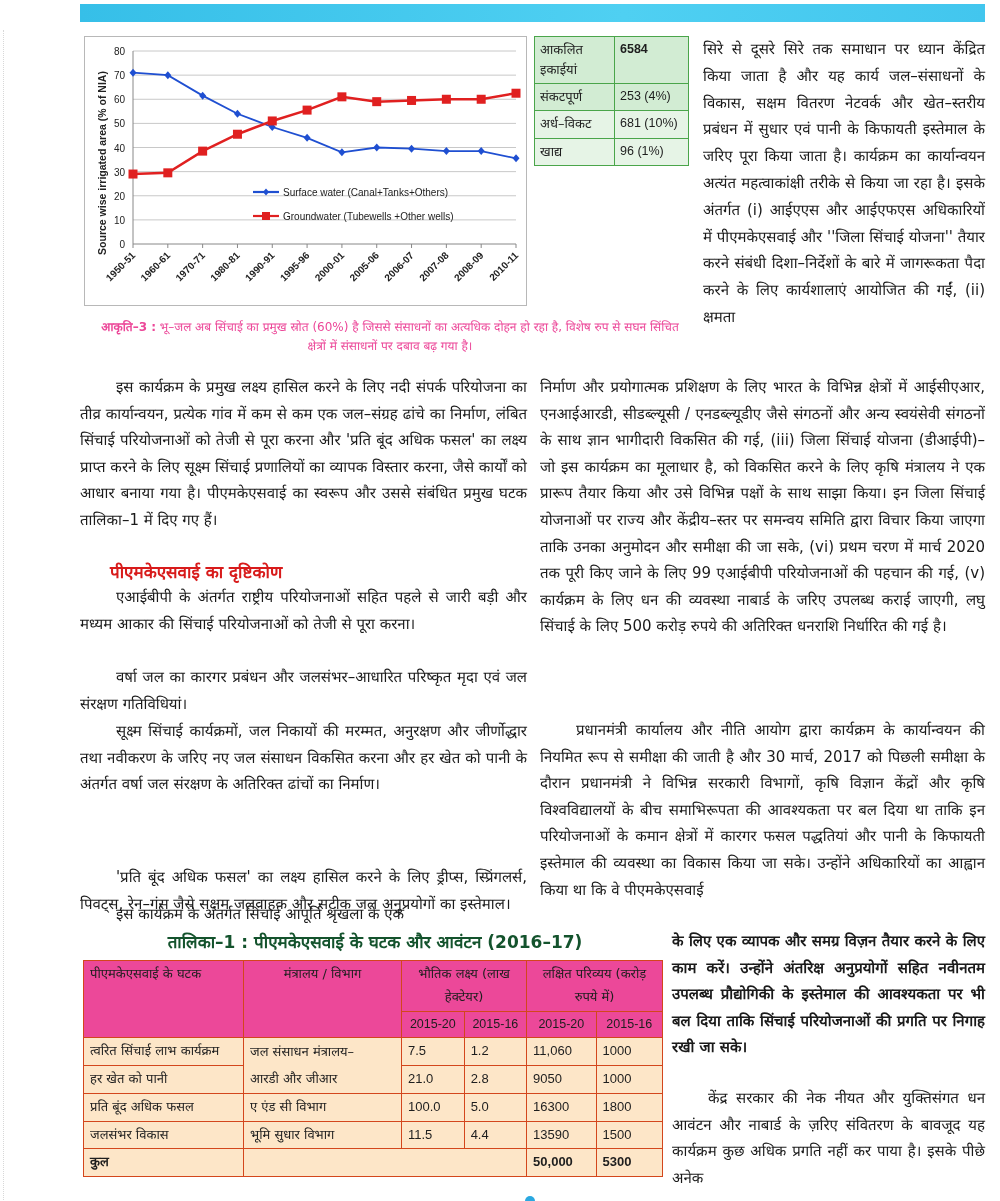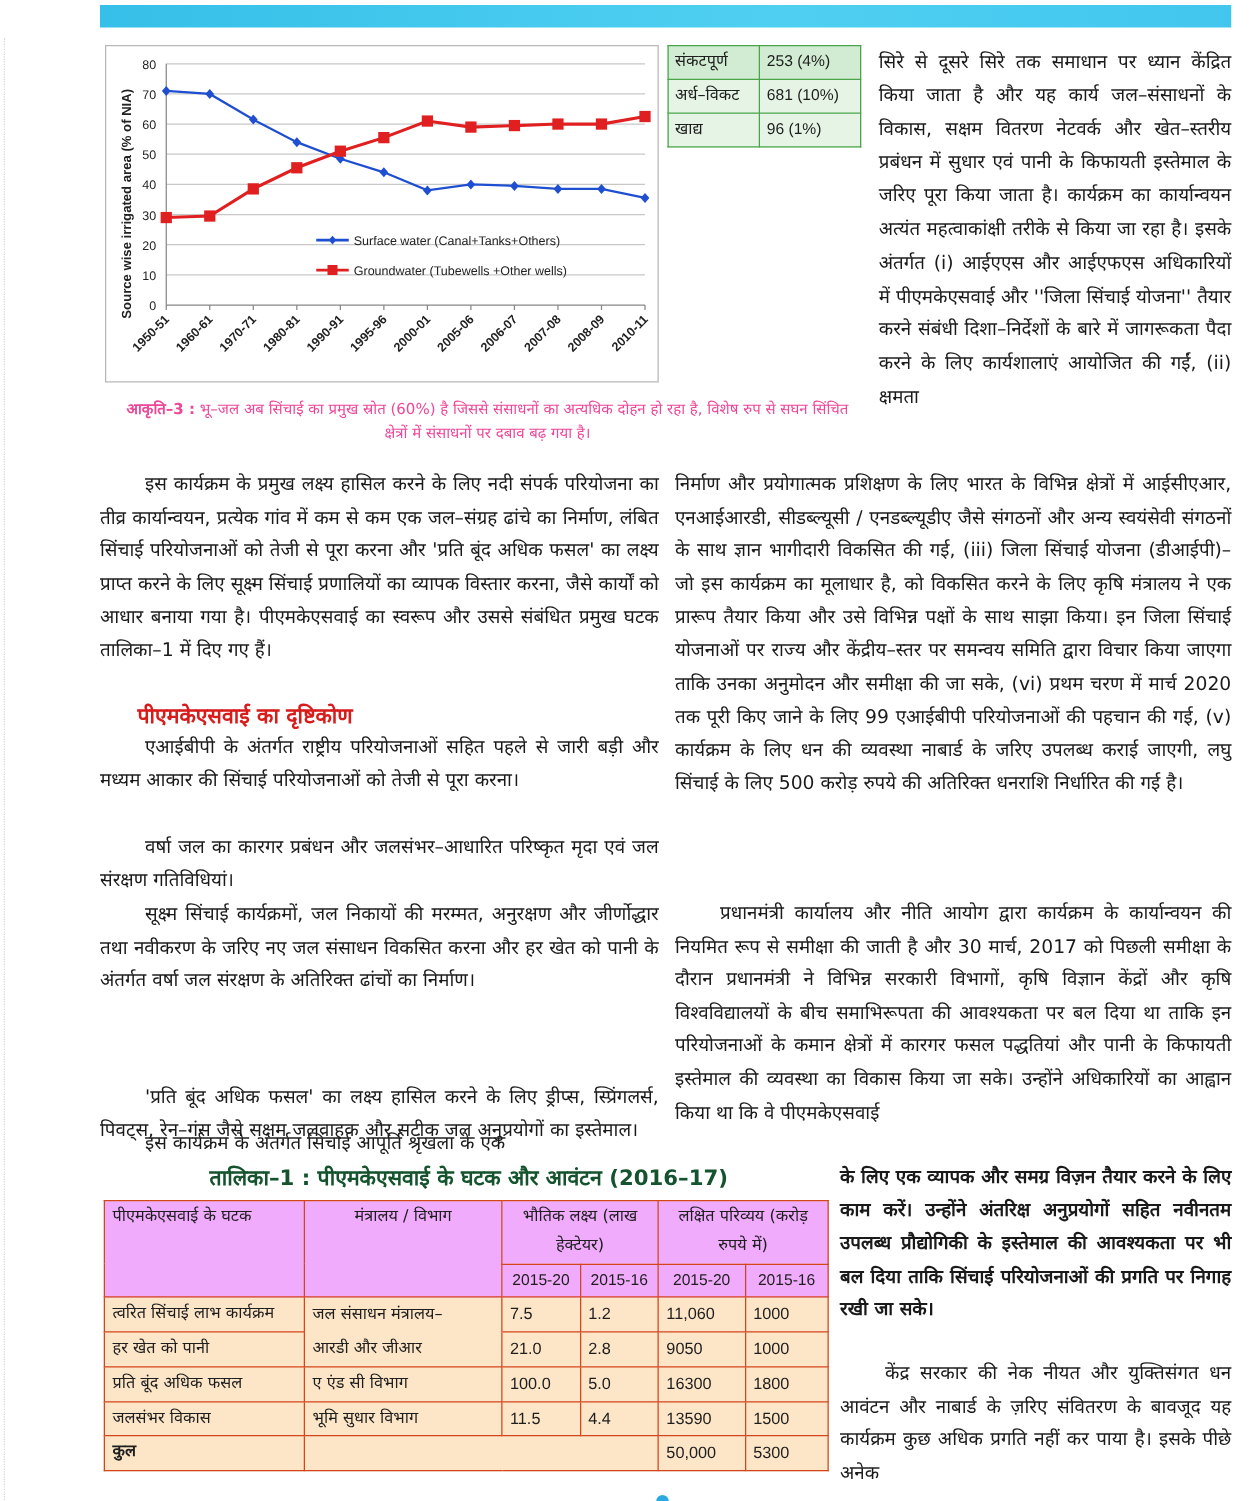--- a/index.html
+++ b/index.html
@@ -39,25 +39,25 @@
     color: #d81b1b; }
 
   .table-title { position: absolute; left: 80px; top: 930px; width: 590px; text-align: center;
     font-size: 17px; font-weight: bold; color: #14532d; }
 
   
   .alloc { position: absolute; left: 83px; top: 960px; width: 580px; border-collapse: collapse;
     font-size: 13px; background: #fde6c8; }
   .alloc th, .alloc td { border: 1.5px solid #d3461c; padding: 2px 6px; font-weight: normal;
     line-height: 1.75; }
-  .alloc thead th { background: #f0abfc; vertical-align: top; text-align: center; }
+  .alloc thead th { background: #ec4899; vertical-align: top; text-align: center; }
   .alloc thead th.left { text-align: left; }
   .alloc td.n { text-align: left; font-family: "Liberation Sans", sans-serif; font-size: 13px; }
   .alloc tr.total td { font-weight: bold; }
-  .alloc tr.total td.n { font-weight: normal; }
+  .alloc tr.total td.n { font-weight: bold; }
   .alloc .sub { font-family: "Liberation Sans", sans-serif; font-size: 12.5px; }
   .bottom-dot { position: absolute; left: 525px; top: 1196px; width: 10px; height: 5px;
     border-radius: 5px 5px 0 0; background: #2aa8e0; }
 </style>
 </head>
 <body>
 
 <div class="top-strip"></div>
 <div class="left-edge"></div>
 
@@ -137,20 +137,24 @@
       <polygon points="181,151.5 184,155 181,158.5 178,155" fill="#1f4fd1"></polygon>
       <text x="198" y="159" font-size="10" fill="#222" font-family="Liberation Sans, sans-serif">Surface water (Canal+Tanks+Others)</text>
       <line x1="168" x2="194" y1="179" y2="179" stroke="#e02020" stroke-width="2.2"></line>
       <rect x="177" y="175" width="8" height="8" fill="#e02020"></rect>
       <text x="198" y="183" font-size="10" fill="#222" font-family="Liberation Sans, sans-serif">Groundwater (Tubewells +Other wells)</text>
     </svg>
 </div>
 
 <table class="stats">
   <tbody>
+      <tr>
+    <td style="width:80px">आकलित इकाईयां</td>
+    <td class="v b">6584</td>
+  </tr>
   <tr>
     <td>संकटपूर्ण</td>
     <td class="v">253  (4%)</td>
   </tr>
   <tr class="alt">
     <td>अर्ध–विकट</td>
     <td class="v">681 (10%)</td>
   </tr>
   <tr class="alt">
     <td>खाद्य</td>

